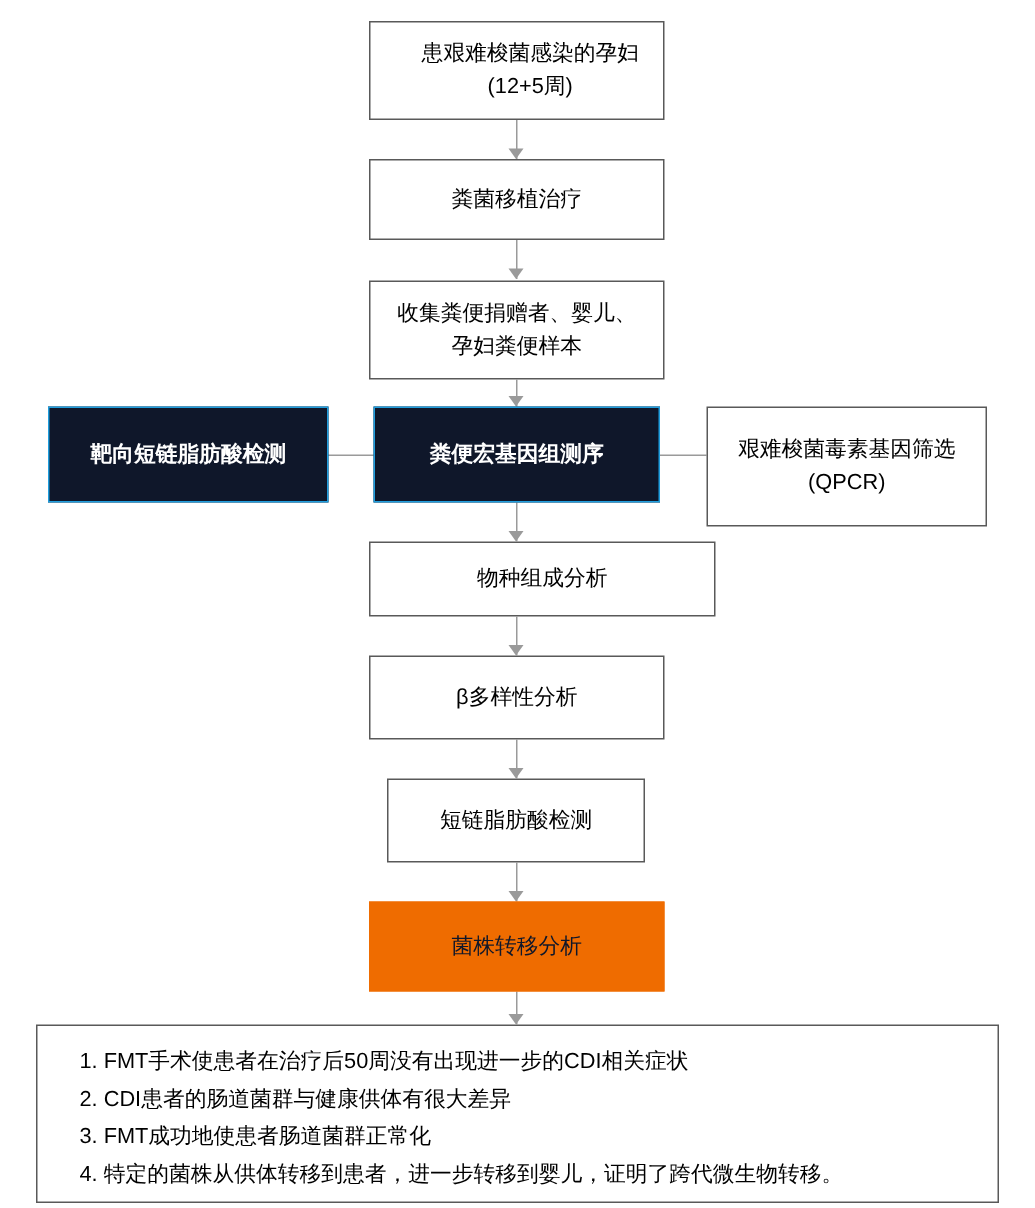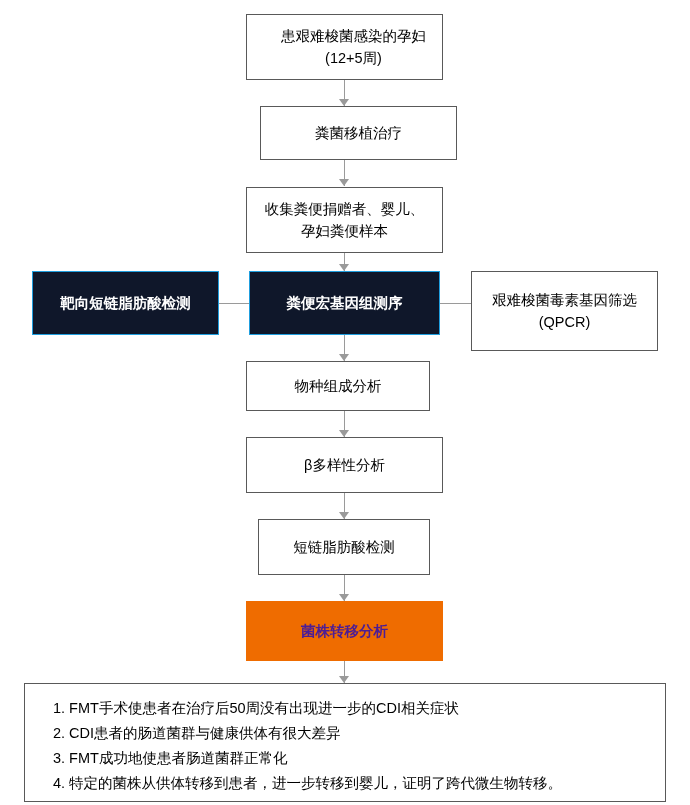--- a/index.html
+++ b/index.html
@@ -36,22 +36,22 @@
   }
   .node.blue {
     background: #0f172a;
     border-color: #1f9ede;
     color: #ffffff;
     font-weight: bold;
   }
   .node.orange {
     background: #ef6c00;
     border-color: #ef6c00;
-    color: #4c1d95;
-    font-weight: bold;
+    color: #0f172a;
+    font-weight: normal;
   }
   .node .lines {
     display: block;
   }
   .node .lines span {
     display: block;
   }
   .conn {
     position: absolute;
     background: #9a9a9a;
@@ -116,21 +116,21 @@
   <div class="conn v" style="left:344px; top:661px; height:22px;"></div>
   <div class="arrow-down" style="left:339px; top:676px;"></div>
 
   <div class="node" style="left:246px; top:14px; width:197px; height:66px;padding-left:24px;">
     <span class="lines">
       <span>患艰难梭菌感染的孕妇</span>
       <span>(12+5周)</span>
     </span>
   </div>
 
-  <div class="node" style="left:246px; top:106px; width:197px; height:54px;margin-left:14px;">
+  <div class="node" style="left:246px; top:106px; width:197px; height:54px;">
     <span class="lines">
       <span>粪菌移植治疗</span>
     </span>
   </div>
 
   <div class="node" style="left:246px; top:187px; width:197px; height:66px;">
     <span class="lines">
       <span>收集粪便捐赠者、婴儿、</span>
       <span>孕妇粪便样本</span>
     </span>
@@ -148,21 +148,21 @@
     </span>
   </div>
 
   <div class="node" style="left:471px; top:271px; width:187px; height:80px;">
     <span class="lines">
       <span>艰难梭菌毒素基因筛选</span>
       <span>(QPCR)</span>
     </span>
   </div>
 
-  <div class="node" style="left:246px; top:361px; width:184px; height:50px;">
+  <div class="node" style="left:246px; top:361px; width:231px; height:50px;">
     <span class="lines">
       <span>物种组成分析</span>
     </span>
   </div>
 
   <div class="node" style="left:246px; top:437px; width:197px; height:56px;">
     <span class="lines">
       <span>β多样性分析</span>
     </span>
   </div>

